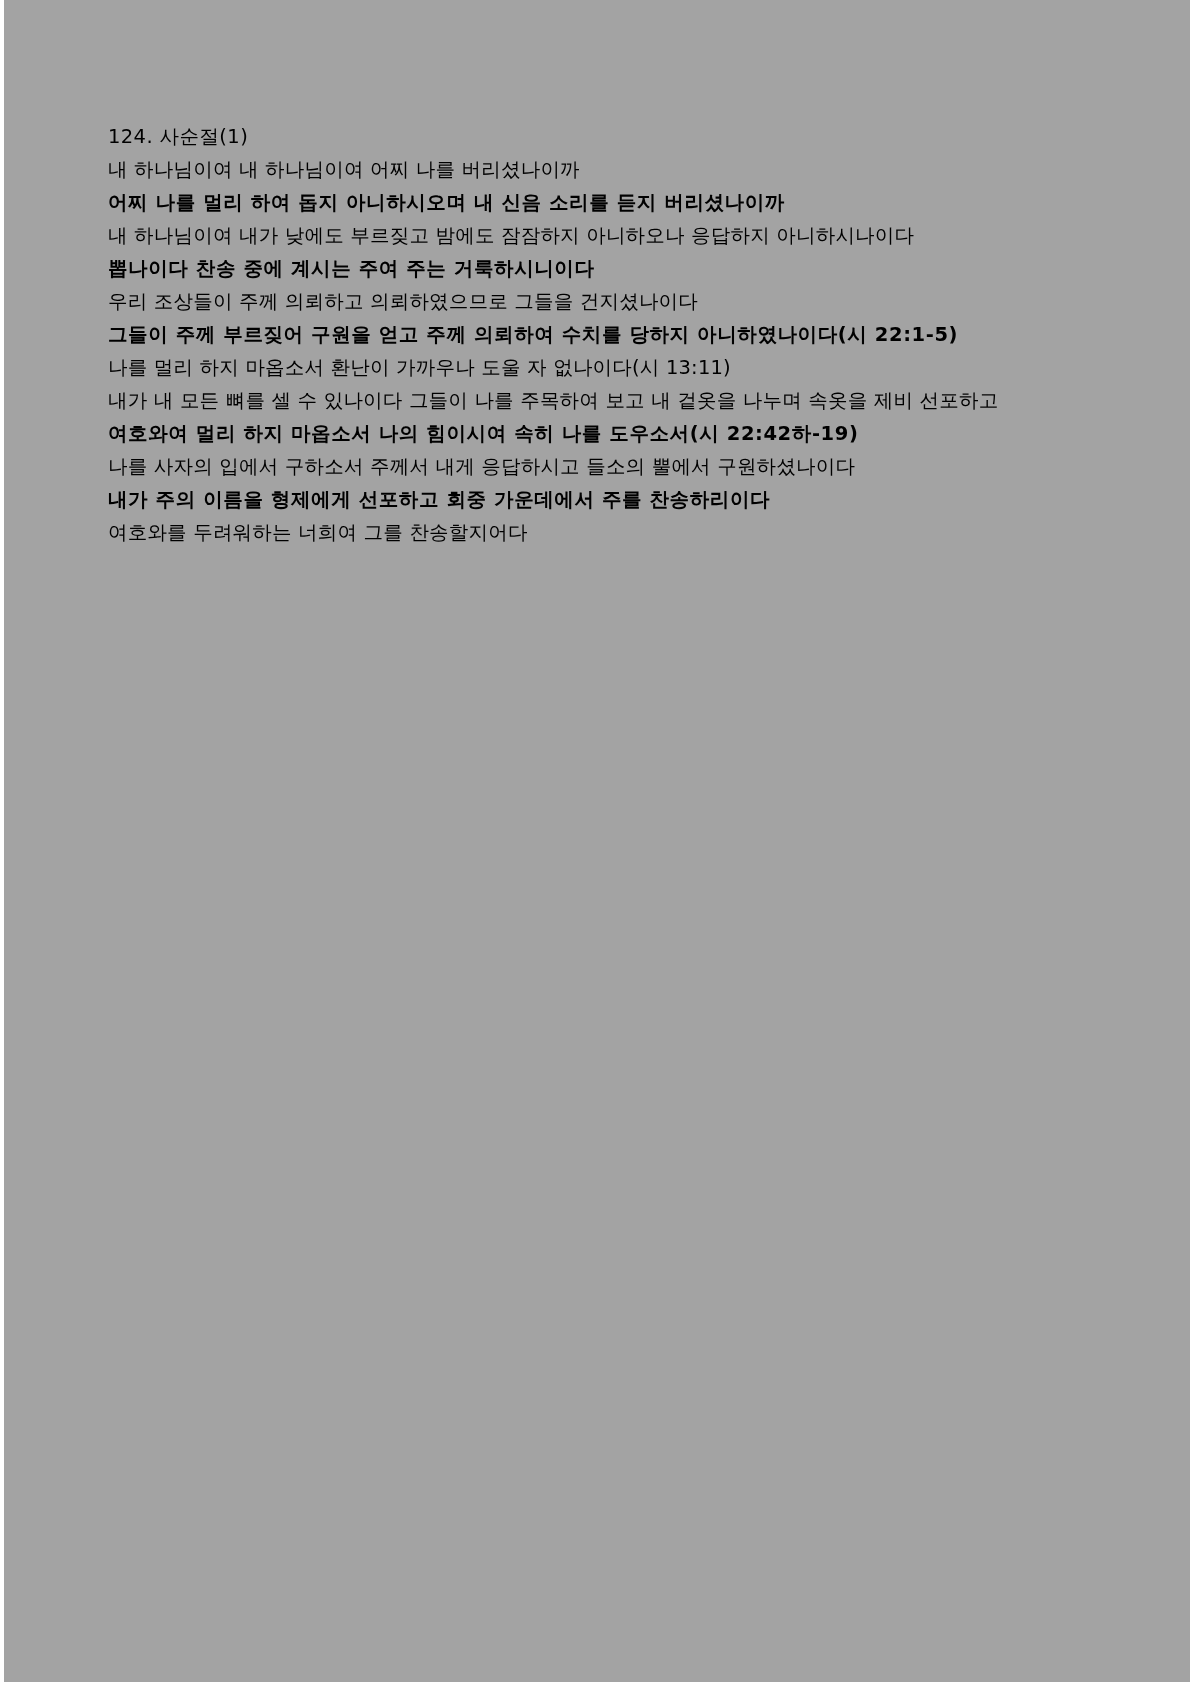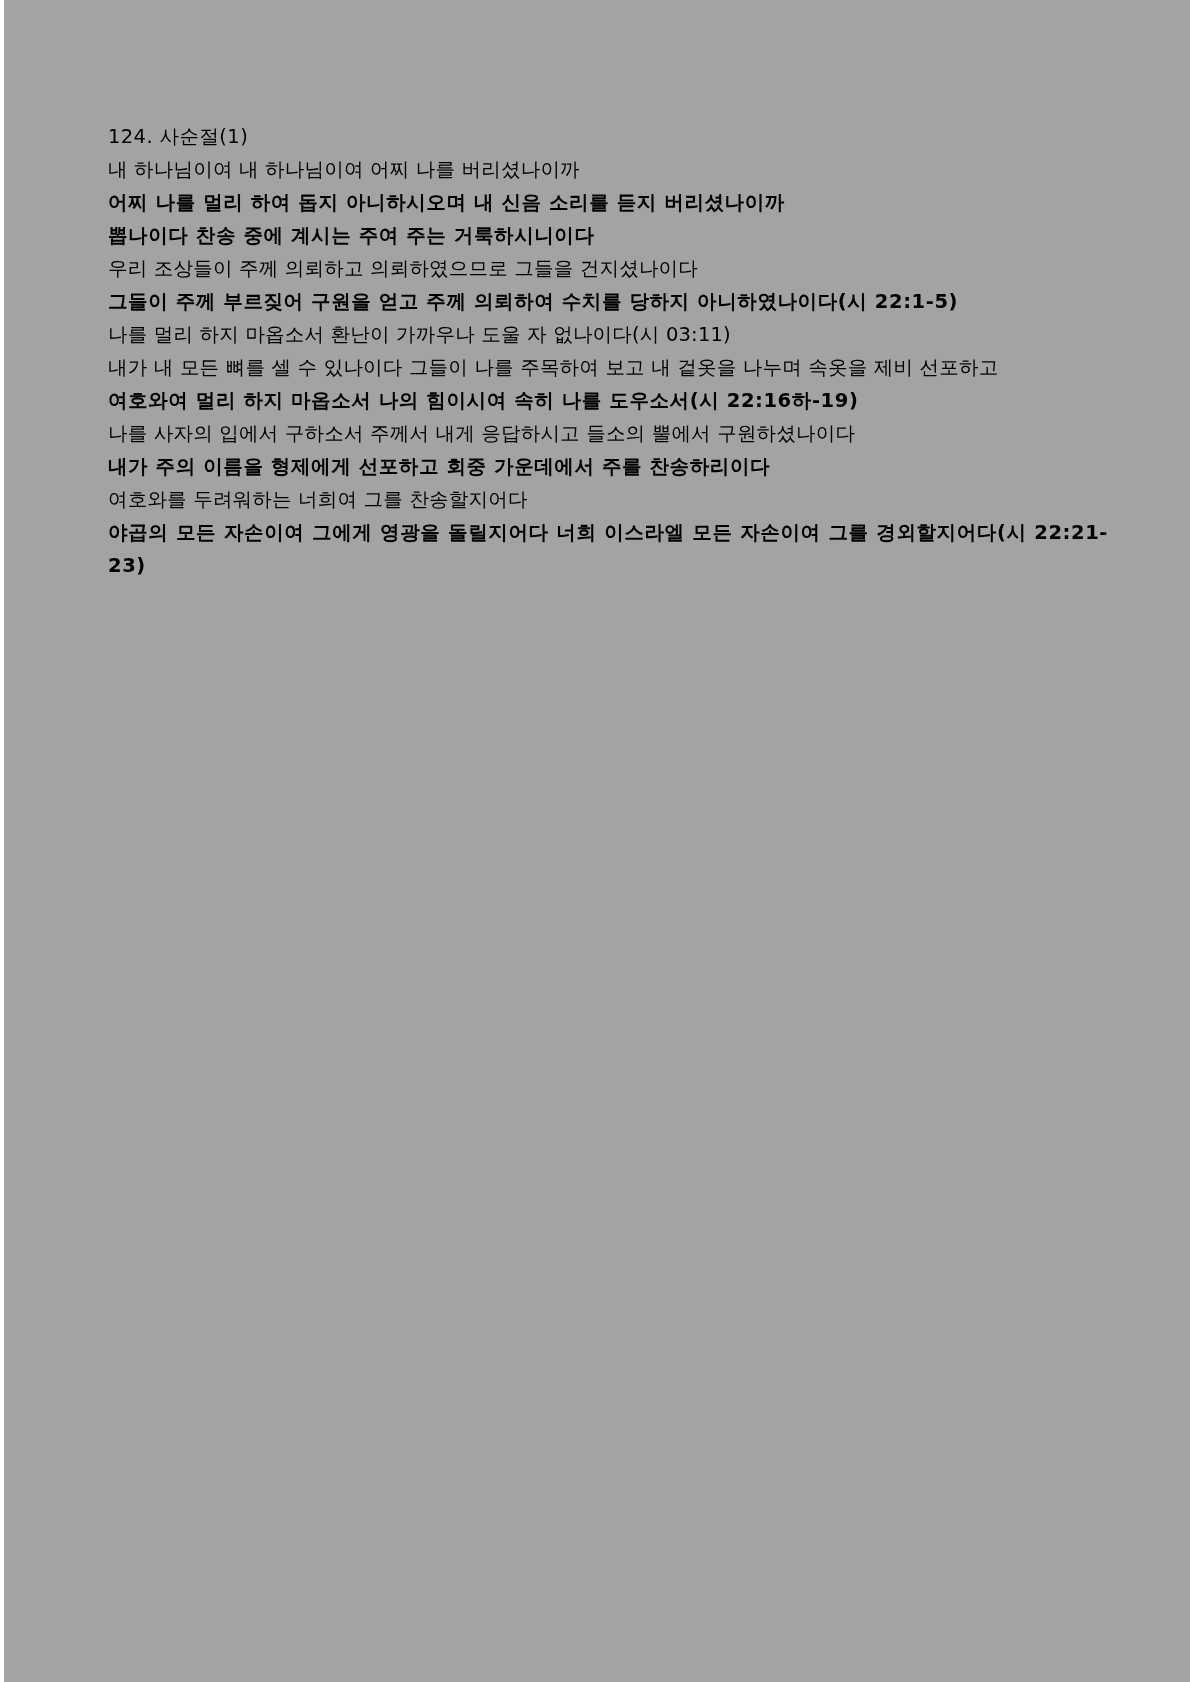--- a/index.html
+++ b/index.html
@@ -54,24 +54,24 @@
   }
 </style>
 </head>
 <body>
 
 <div class="page">
   <div class="content">
     <div class="line heading">124. 사순절(1)</div>
     <div class="line plain">내 하나님이여 내 하나님이여 어찌 나를 버리셨나이까</div>
     <div class="line bold">어찌 나를 멀리 하여 돕지 아니하시오며 내 신음 소리를 듣지 버리셨나이까</div>
+    <div class="line plain">내 하나님이여 내가 낮에도 부르짖고 밤에도 잠잠하지 아니하오나 응답하지 아니하시나이다</div>
     <div class="line bold">뽑나이다 찬송 중에 계시는 주여 주는 거룩하시니이다</div>
     <div class="line plain">우리 조상들이 주께 의뢰하고 의뢰하였으므로 그들을 건지셨나이다</div>
     <div class="line bold">그들이 주께 부르짖어 구원을 얻고 주께 의뢰하여 수치를 당하지 아니하였나이다(시 22:1-5)</div>
-    <div class="line plain">나를 멀리 하지 마옵소서 환난이 가까우나 도울 자 없나이다(시 03:11)</div>
+    <div class="line plain">나를 멀리 하지 마옵소서 환난이 가까우나 도울 자 없나이다(시 13:11)</div>
     <div class="line plain">내가 내 모든 뼈를 셀 수 있나이다 그들이 나를 주목하여 보고 내 겉옷을 나누며 속옷을 제비 선포하고</div>
-    <div class="line bold">여호와여 멀리 하지 마옵소서 나의 힘이시여 속히 나를 도우소서(시 22:16하-19)</div>
+    <div class="line bold">여호와여 멀리 하지 마옵소서 나의 힘이시여 속히 나를 도우소서(시 22:42하-19)</div>
     <div class="line plain">나를 사자의 입에서 구하소서 주께서 내게 응답하시고 들소의 뿔에서 구원하셨나이다</div>
     <div class="line bold">내가 주의 이름을 형제에게 선포하고 회중 가운데에서 주를 찬송하리이다</div>
     <div class="line plain">여호와를 두려워하는 너희여 그를 찬송할지어다</div>
-    <div class="line bold wrap">야곱의 모든 자손이여 그에게 영광을 돌릴지어다 너희 이스라엘 모든 자손이여 그를 경외할지어다(시 22:21-23)</div>
   </div>
 </div>
 
 </body></html>

